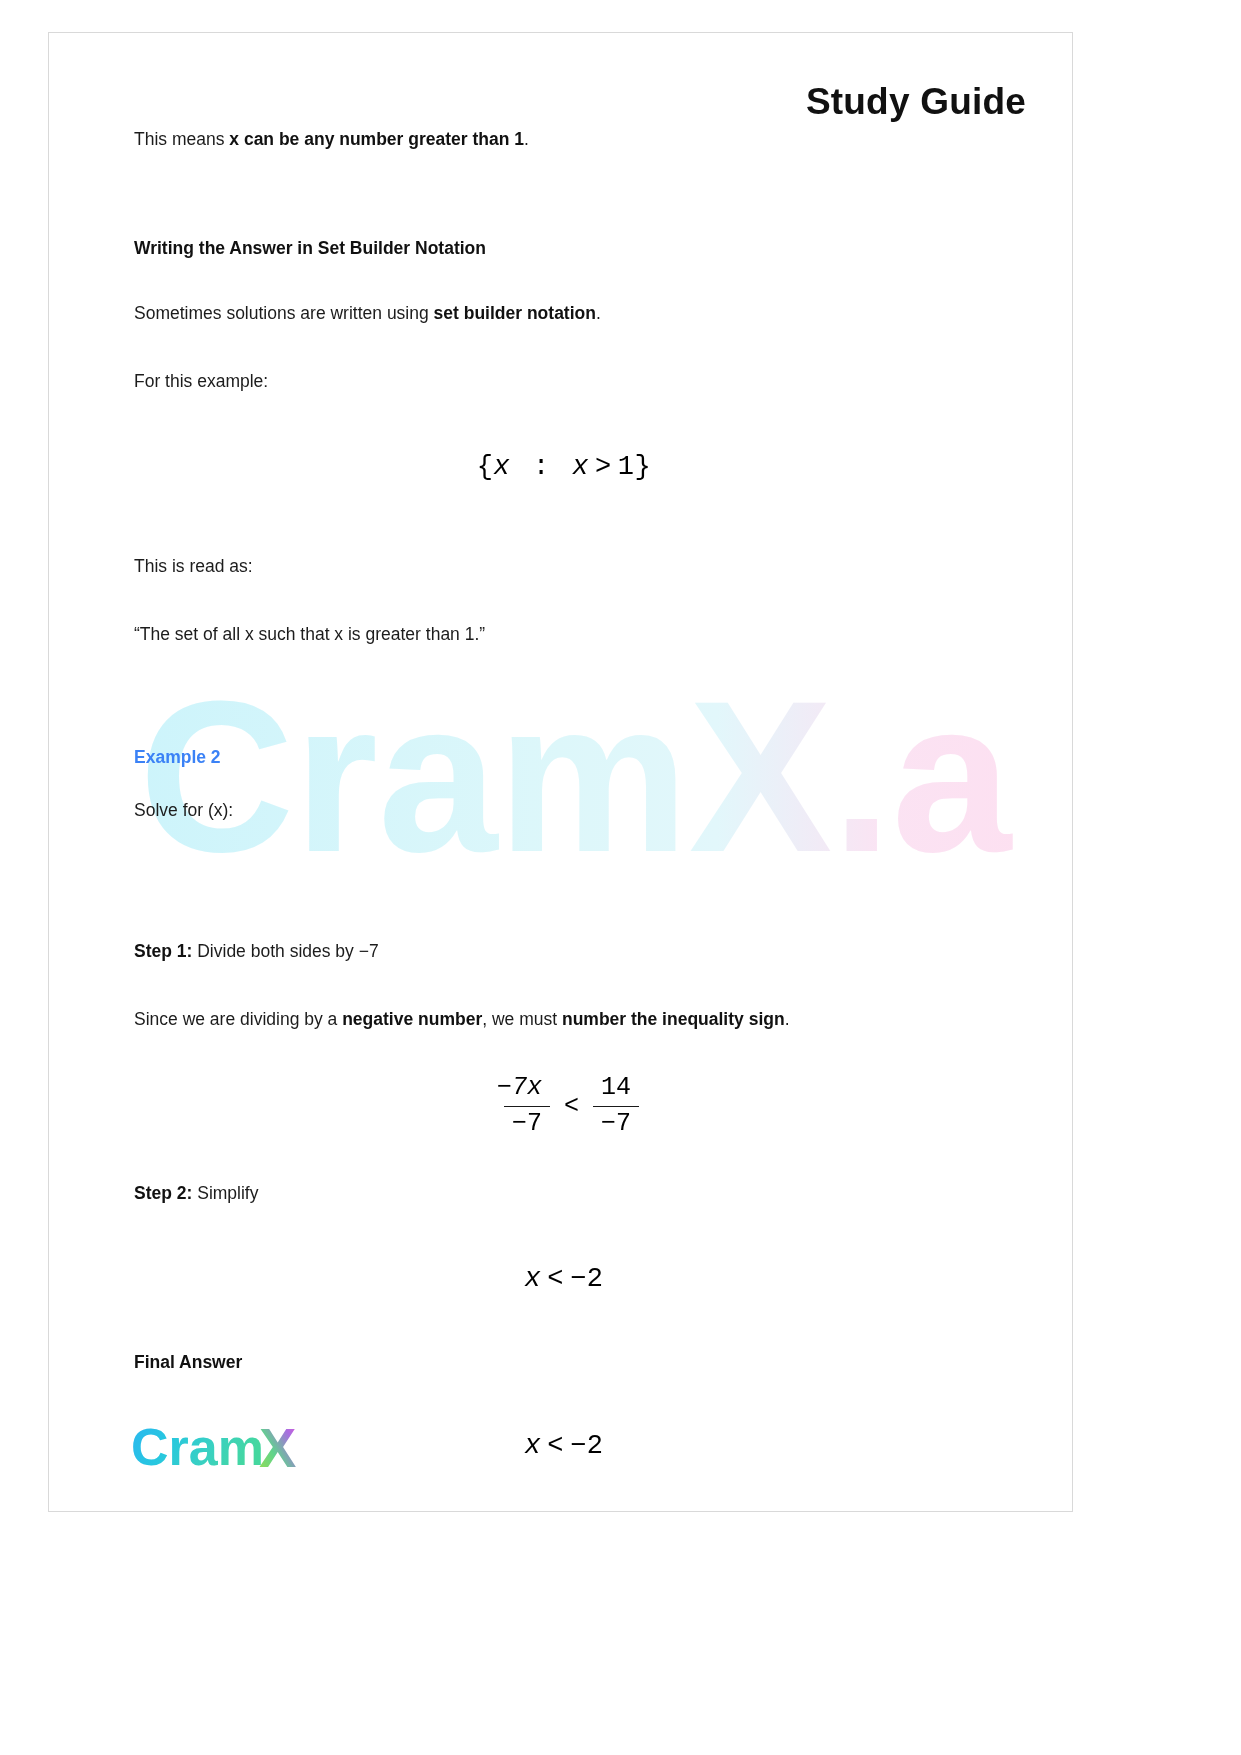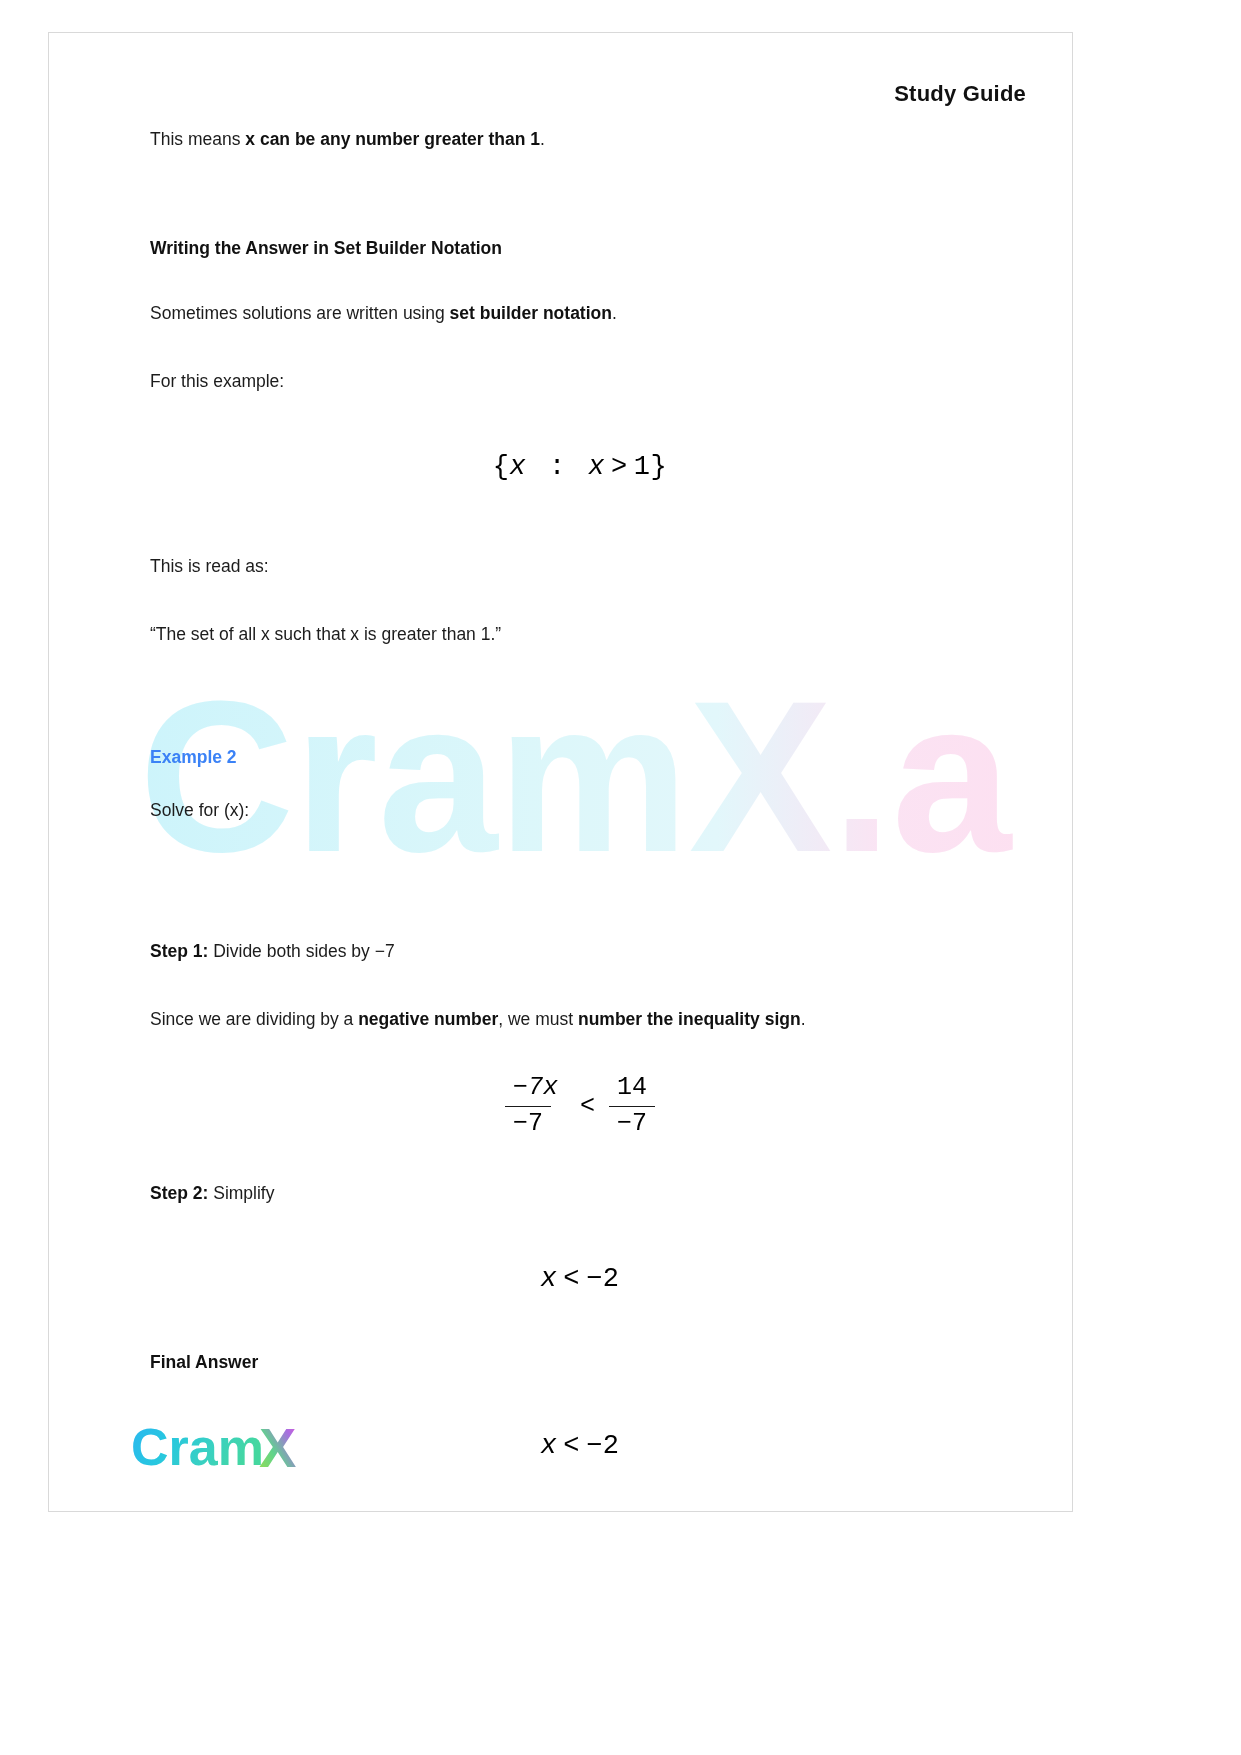--- a/index.html
+++ b/index.html
@@ -47,32 +47,31 @@
   .content {
     position: relative;
     z-index: 2;
     padding: 0;
   }
 
   .doc-title {
     position: absolute;
     right: 46px;
     top: 48px;
-    font-size: 22px;
+    font-size: 37px;
     font-weight: bold;
     color: #111111;
     letter-spacing: 0.2px;
   }
 
   .body-col {
     position: absolute;
     left: 85px;
     top: 94px;
     width: 860px;
-    margin-left: 16px;
   }
 
   p.para {
     font-size: 17.5px;
     line-height: 1.45;
     color: #1c1c1c;
     font-weight: normal;
   }
   p.para b, .bold { font-weight: bold; color: #111111; }
 
@@ -115,21 +114,21 @@
   .frac-eq {
     display: inline-flex;
     align-items: center;
     justify-content: center;
     gap: 14px;
     font-size: 25px;
   }
   .frac {
     display: inline-flex;
     flex-direction: column;
-    align-items: flex-start;
+    align-items: flex-end;
     vertical-align: middle;
     line-height: 1.15;
   }
   .frac .num { padding: 0 8px 3px 8px; }
   .frac .den {
     padding: 3px 8px 0 8px;
     border-top: 1.6px solid #1a1a1a;
   }
   .rel { font-size: 25px; font-style: normal; }
 

